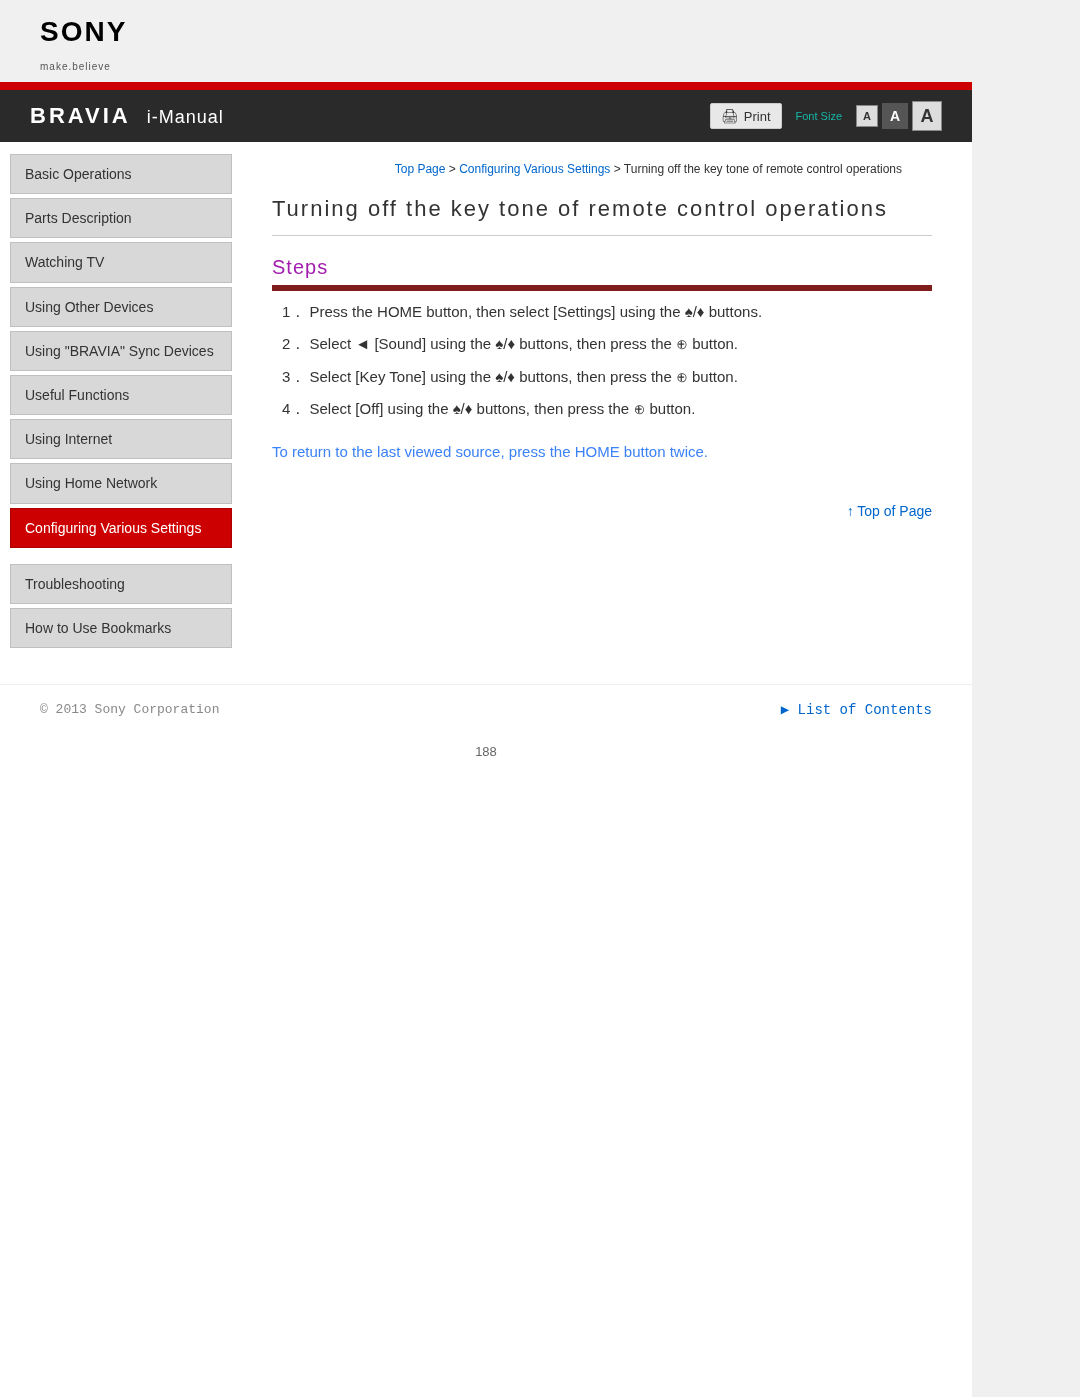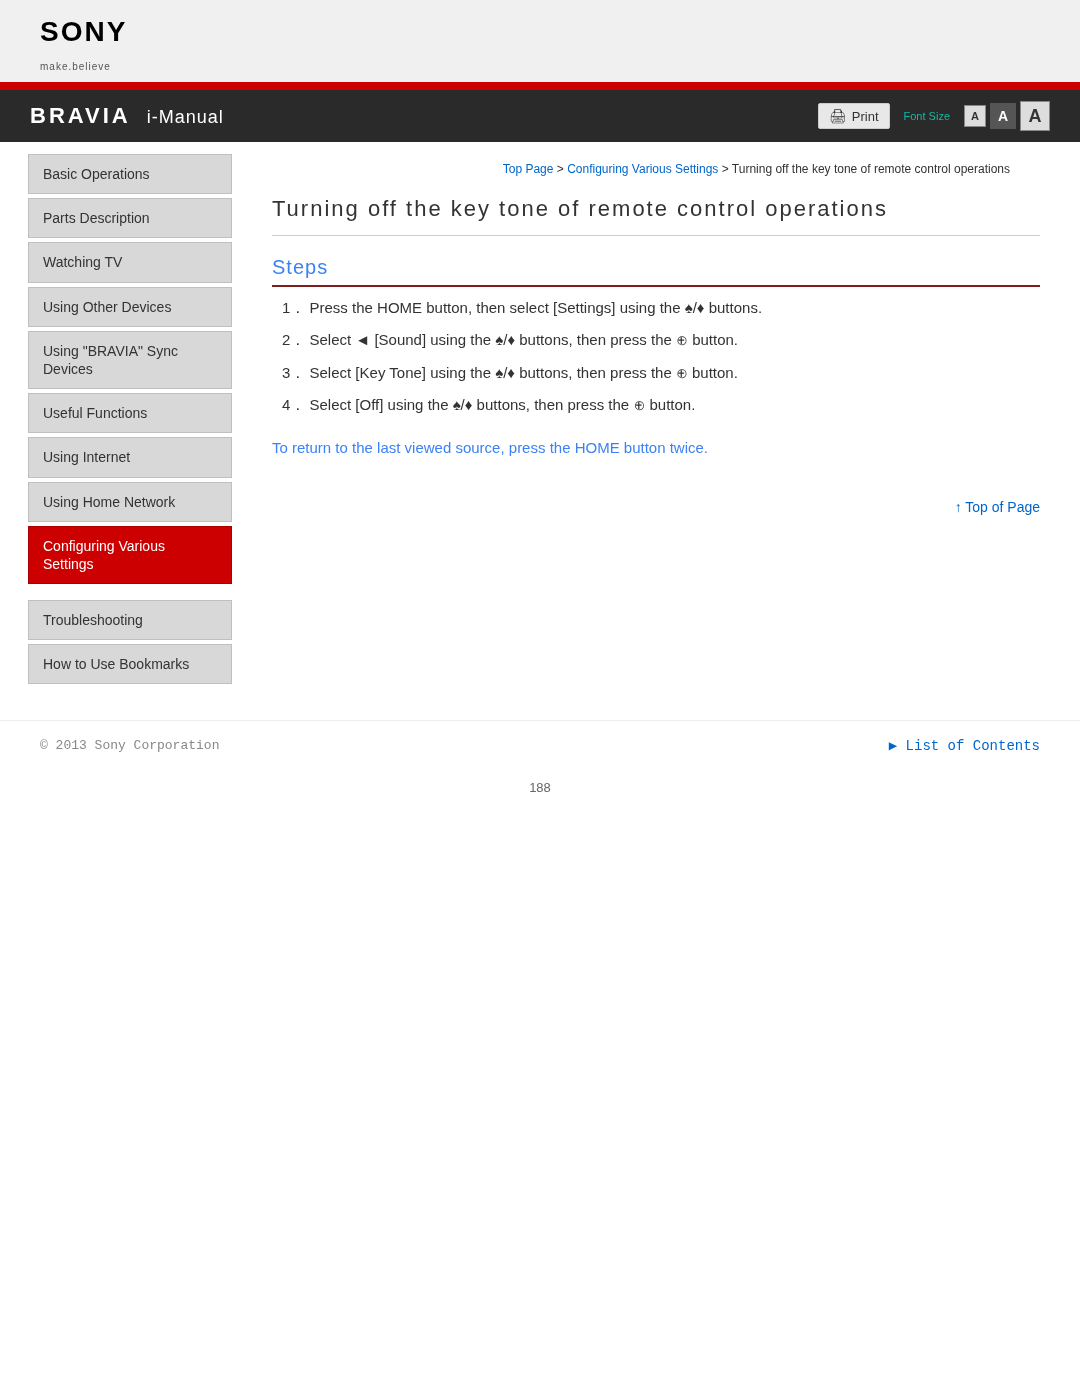--- a/index.html
+++ b/index.html
@@ -5,21 +5,21 @@
     * { margin: 0; padding: 0; box-sizing: border-box; }
     body {
       font-family: Arial, sans-serif;
       background: #f0f0f0;
       width: 1080px;
       min-height: 1397px;
       color: #333;
     }
     .page-wrapper {
       background: #fff;
-      width: 1080px;
+      width: 972px;
       min-height: 1397px;
       position: relative;
     }
 
     
     .top-bar {
       background: #f0f0f0;
       padding: 18px 40px 10px 40px;
     }
     .sony-logo {
@@ -131,21 +131,21 @@
       padding: 12px 0;
       background: #fff;
     }
     .sidebar-item {
       display: block;
       padding: 10px 14px;
       font-size: 14px;
       color: #333;
       background: #d8d8d8;
       border: 1px solid #c0c0c0;
-      margin: 0 10px 4px 28px;
+      margin: 0 10px 4px 10px;
       cursor: pointer;
       text-decoration: none;
       font-weight: normal;
       line-height: 1.3;
     }
     .sidebar-item.active {
       background: #c00;
       color: #fff;
       border-color: #a00;
     }
@@ -179,23 +179,23 @@
       margin: 16px 0 8px 0;
       line-height: 1.4;
       border-bottom: 1px solid #ccc;
       padding-bottom: 10px;
     }
 
     .section-heading {
       font-size: 20px;
       font-weight: normal;
       letter-spacing: 1px;
-      color: #3b82f6;
+      color: #a21caf;
       margin: 20px 0 10px 0;
-      border-bottom: 2px solid #7f1d1d;
+      border-bottom: 6px solid #7f1d1d;
       padding-bottom: 6px;
     }
 
     .steps-list {
       list-style: none;
       padding: 0;
       margin: 10px 0 20px 0;
     }
     .steps-list li {
       font-size: 15px;

